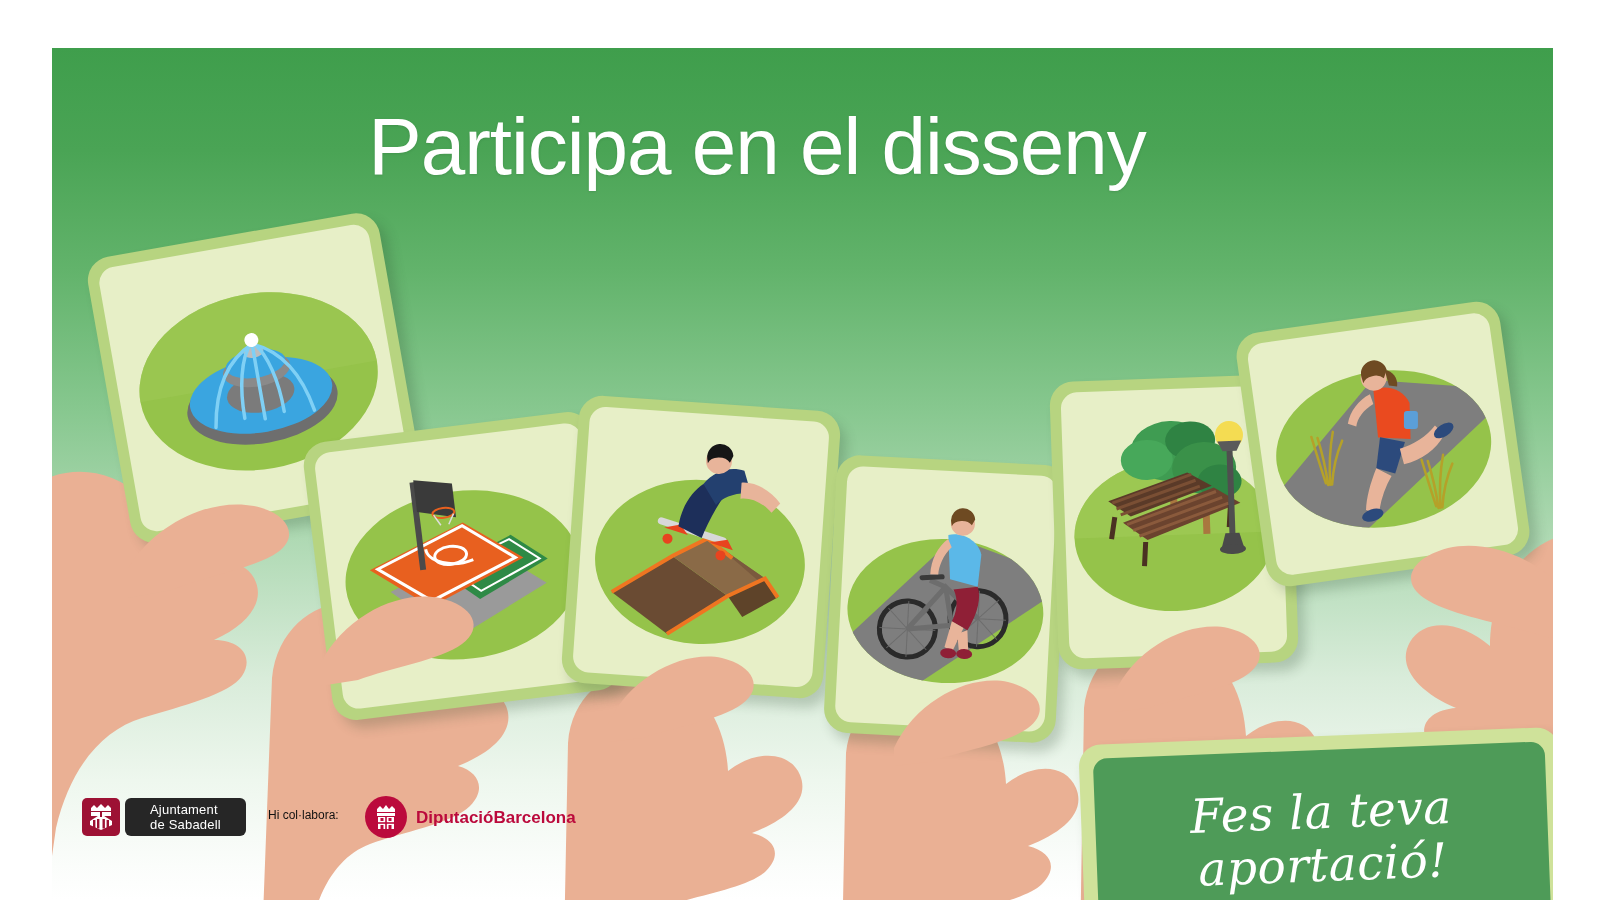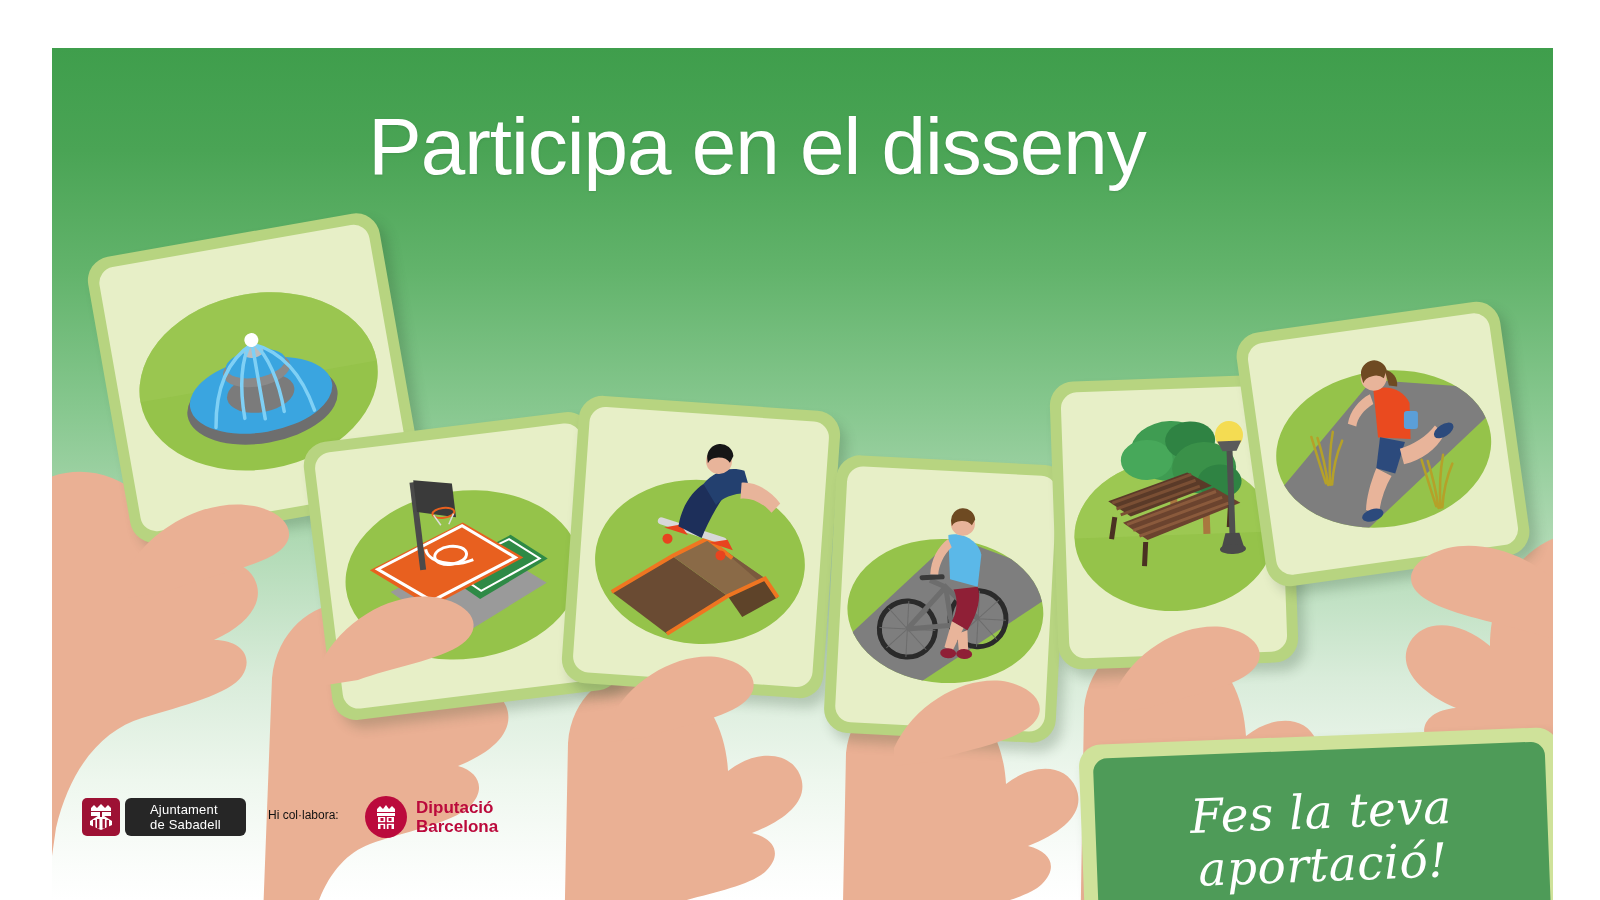--- a/index.html
+++ b/index.html
@@ -67,21 +67,21 @@
     margin-left:5px;height:38px;background:#262626;border-radius:6px;
     display:flex;flex-direction:column;justify-content:center;padding:0 25px;
   }
   .name-box span{color:#fff;font-size:13px;line-height:15px;letter-spacing:.2px;}
   .collab{position:absolute;left:268px;top:18px;font-size:12px;color:#111;}
   .logo-dip{position:absolute;left:365px;top:6px;display:flex;align-items:center;}
   .crest-circle{
     width:42px;height:42px;border-radius:50%;background:#bb0a3c;
     display:flex;align-items:center;justify-content:center;
   }
-  .dip-name{margin-left:9px;display:flex;flex-direction:column;}
+  .dip-name{margin-left:9px;display:flex;flex-direction:row;}
   .dip-name span{color:#bb0a3c;font-size:17px;font-weight:700;line-height:19px;}
 </style>
 </head>
 <body>
 
 <div id="stage">
   <div class="banner">
 
     <div class="title-wrap">
       <span class="t-line">Participa en el disseny</span>

